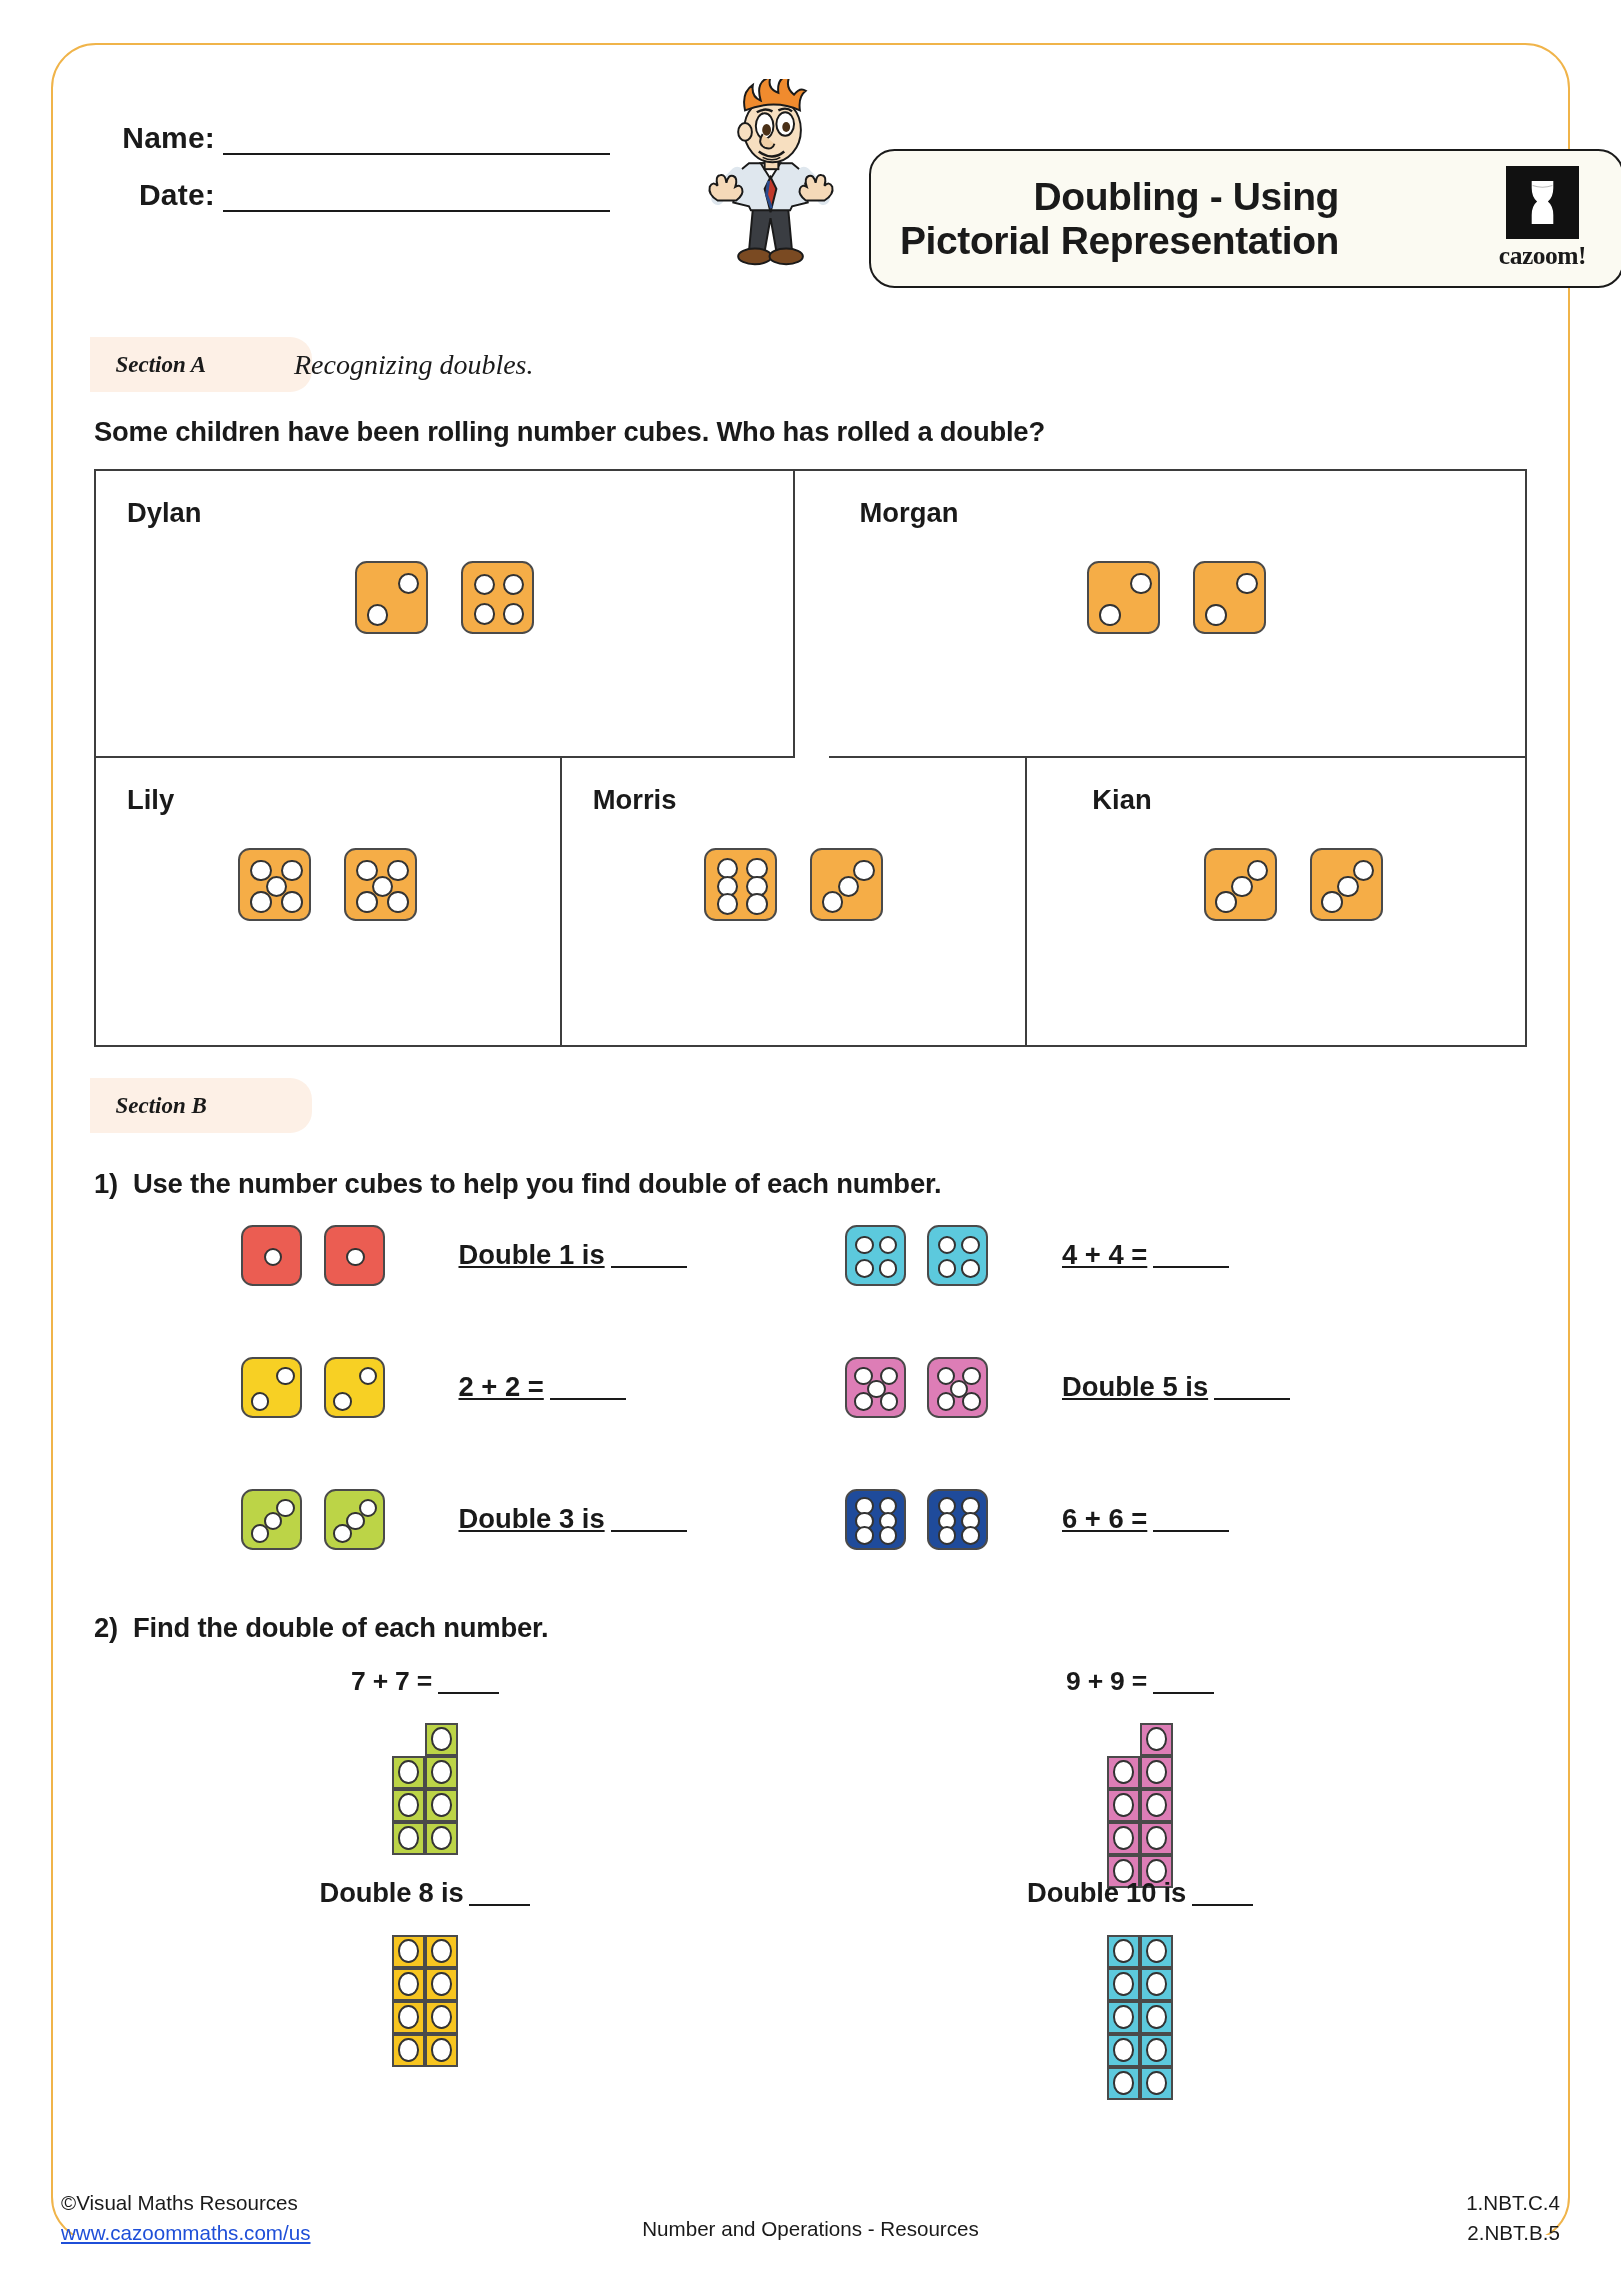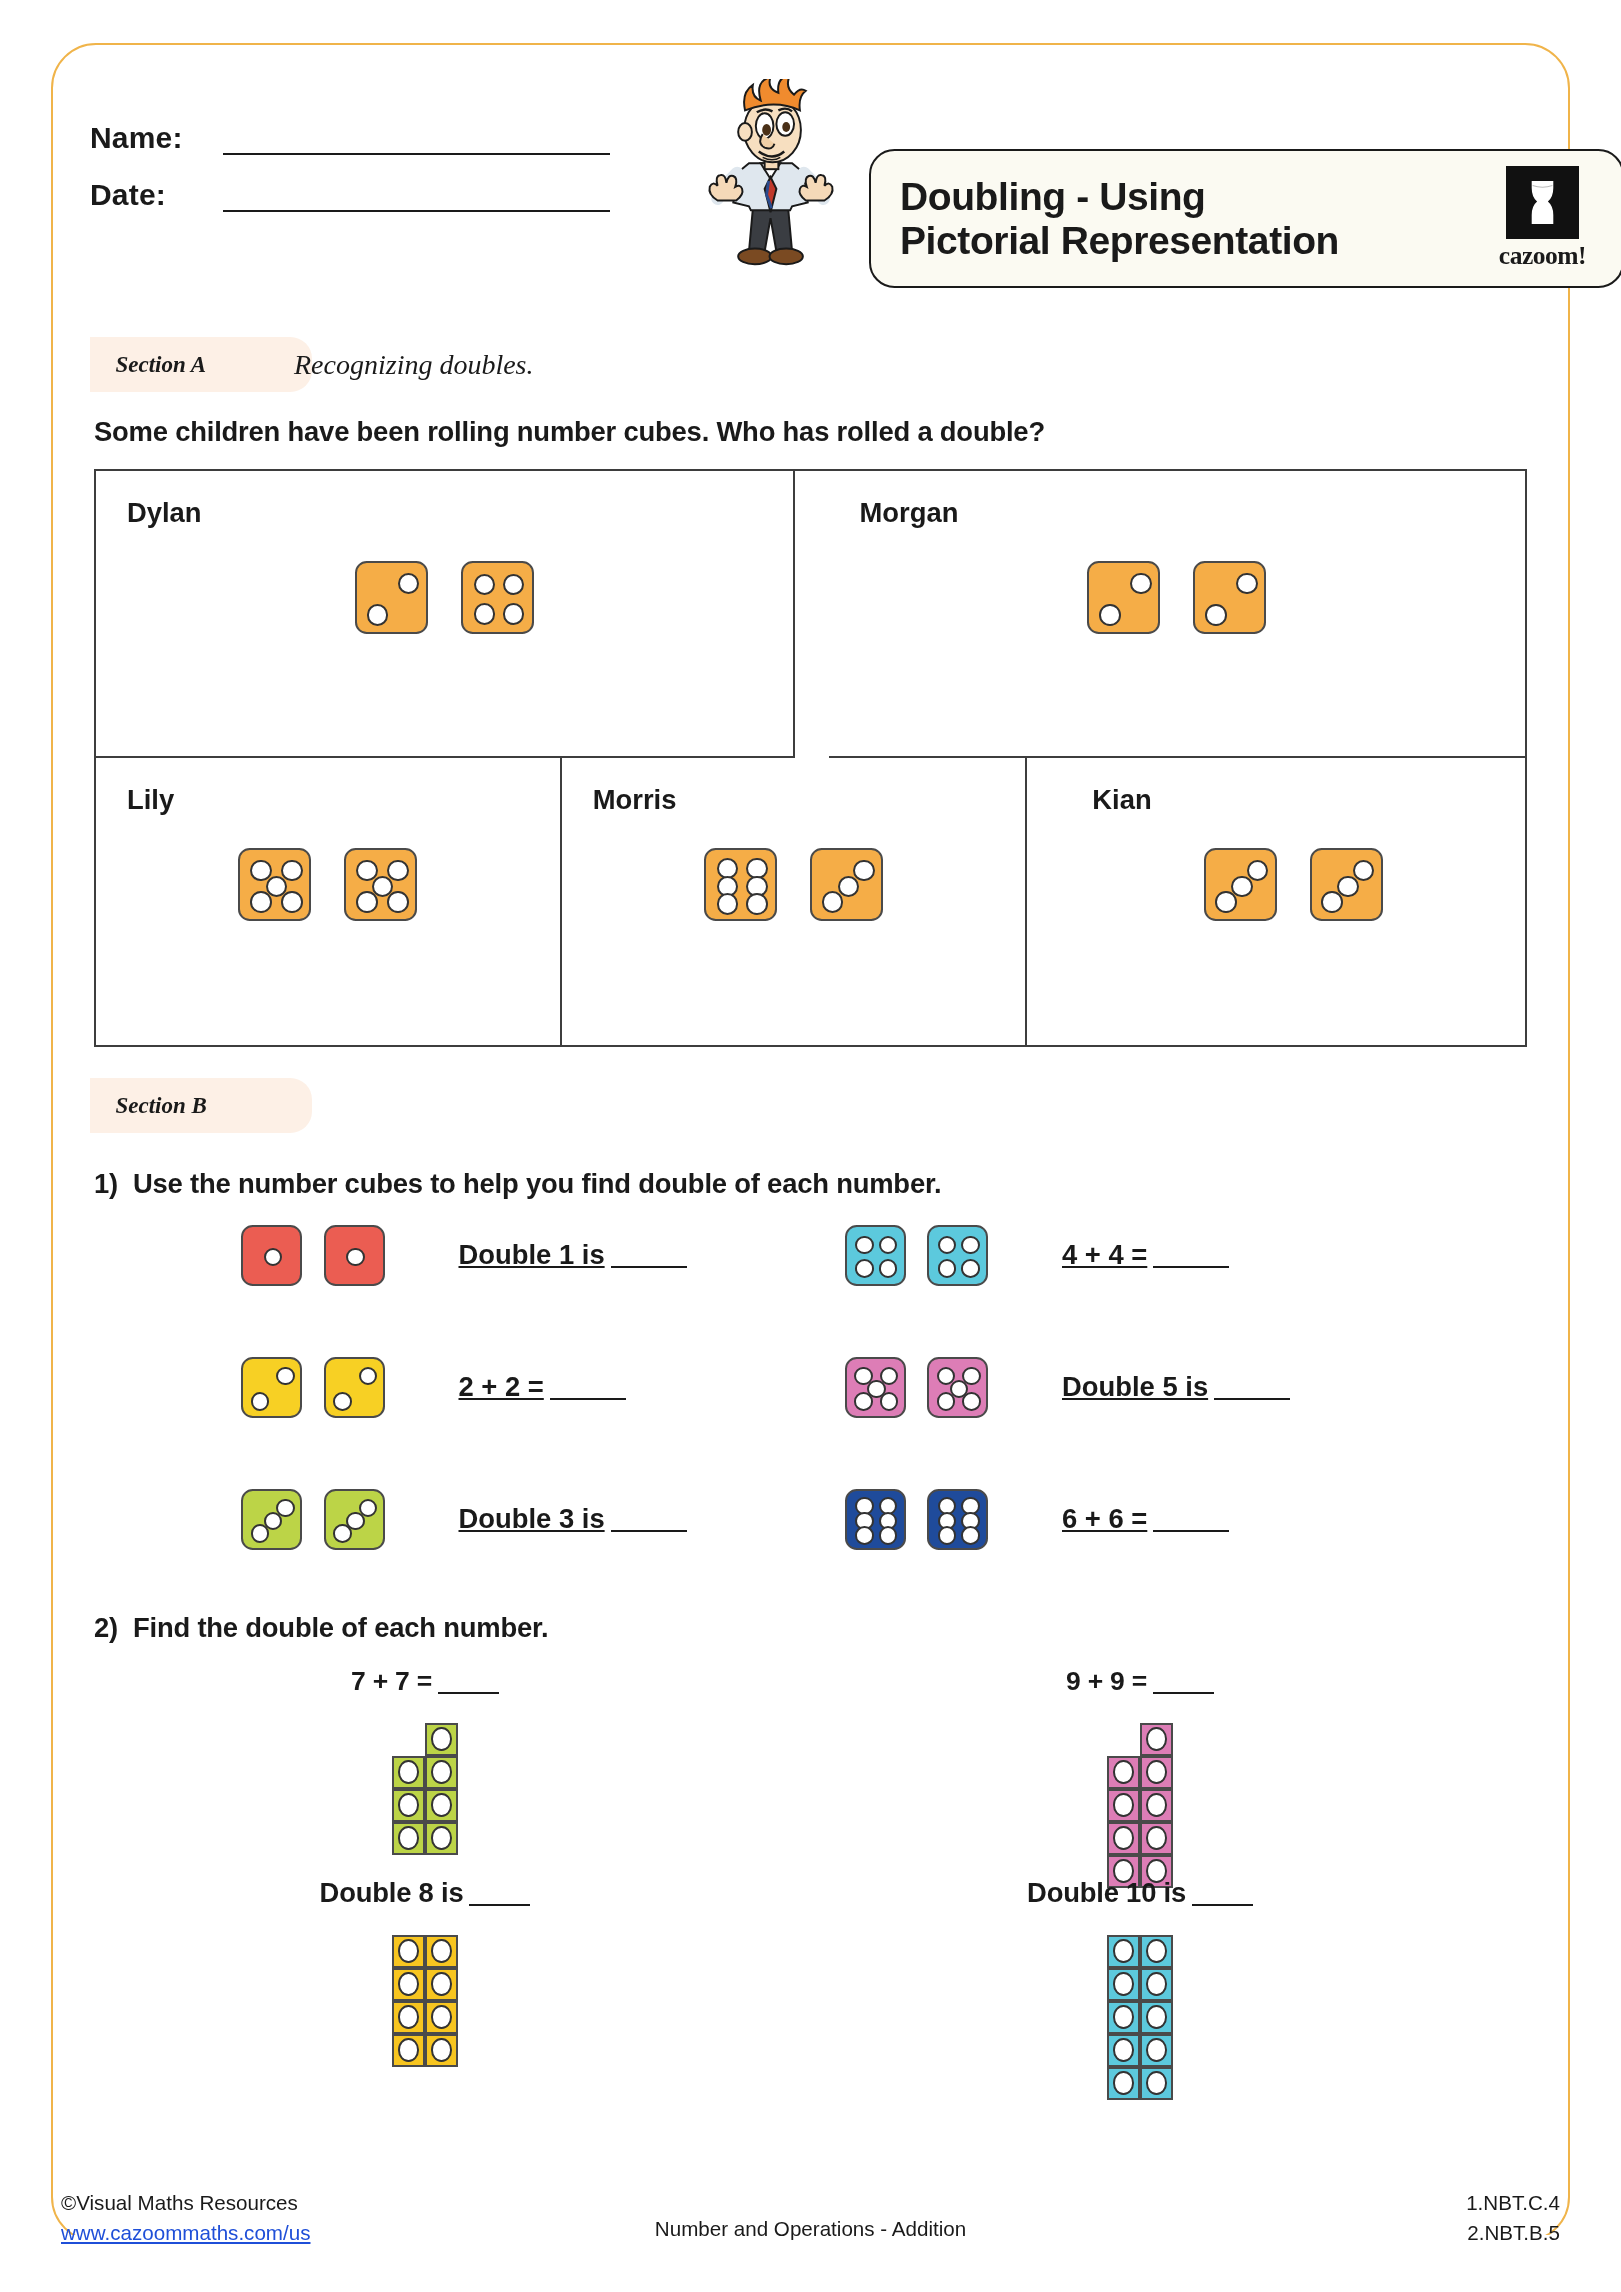--- a/index.html
+++ b/index.html
@@ -11,21 +11,21 @@
   .page-frame{
     position:absolute;left:51px;top:43px;right:51px;bottom:51px;
     border:2.9px solid #f0b44a;border-radius:45px;box-sizing:border-box;pointer-events:none;
   }
   
   .frame-gap{position:absolute;left:54px;bottom:48px;width:1513px;height:9.8px;background:#fff;}
 
   .content{position:absolute;left:0;top:0;width:1621px;height:2293px;}
 
   
-  .header{position:absolute;left:90px;top:71px;width:1451px;height:196px;}
+  .header{position:absolute;left:90px;top:71px;width:1451px;height:196px;text-align:right;}
   .namedate{position:absolute;left:0;top:27.4px;width:549px;}
   .nd-row{display:flex;align-items:flex-end;height:57px;}
   .nd-label{font-size:30px;font-weight:bold;width:125px;letter-spacing:0.2px;}
   .nd-line{flex:1;border-bottom:2px solid #1a1a1a;height:29px;margin-left:7.8px;margin-right:29px;}
 
   
   .mascot{position:absolute;left:598px;top:7.8px;width:167px;height:196px;}
 
   
   .title-box{
@@ -537,21 +537,21 @@
           </div>
         </div>
       </div>
     </div>
 
     <div class="footer">
       <div class="f-left">
         <div>©Visual Maths Resources</div>
         <div class="link">www.cazoommaths.com/us</div>
       </div>
-      <div class="f-center">Number and Operations - Addition</div>
+      <div class="f-center">Number and Operations - Resources</div>
       <div class="f-right">
         <div>1.NBT.C.4</div>
         <div>2.NBT.B.5</div>
       </div>
     </div>
 
   </div>
 </div>
 
 

